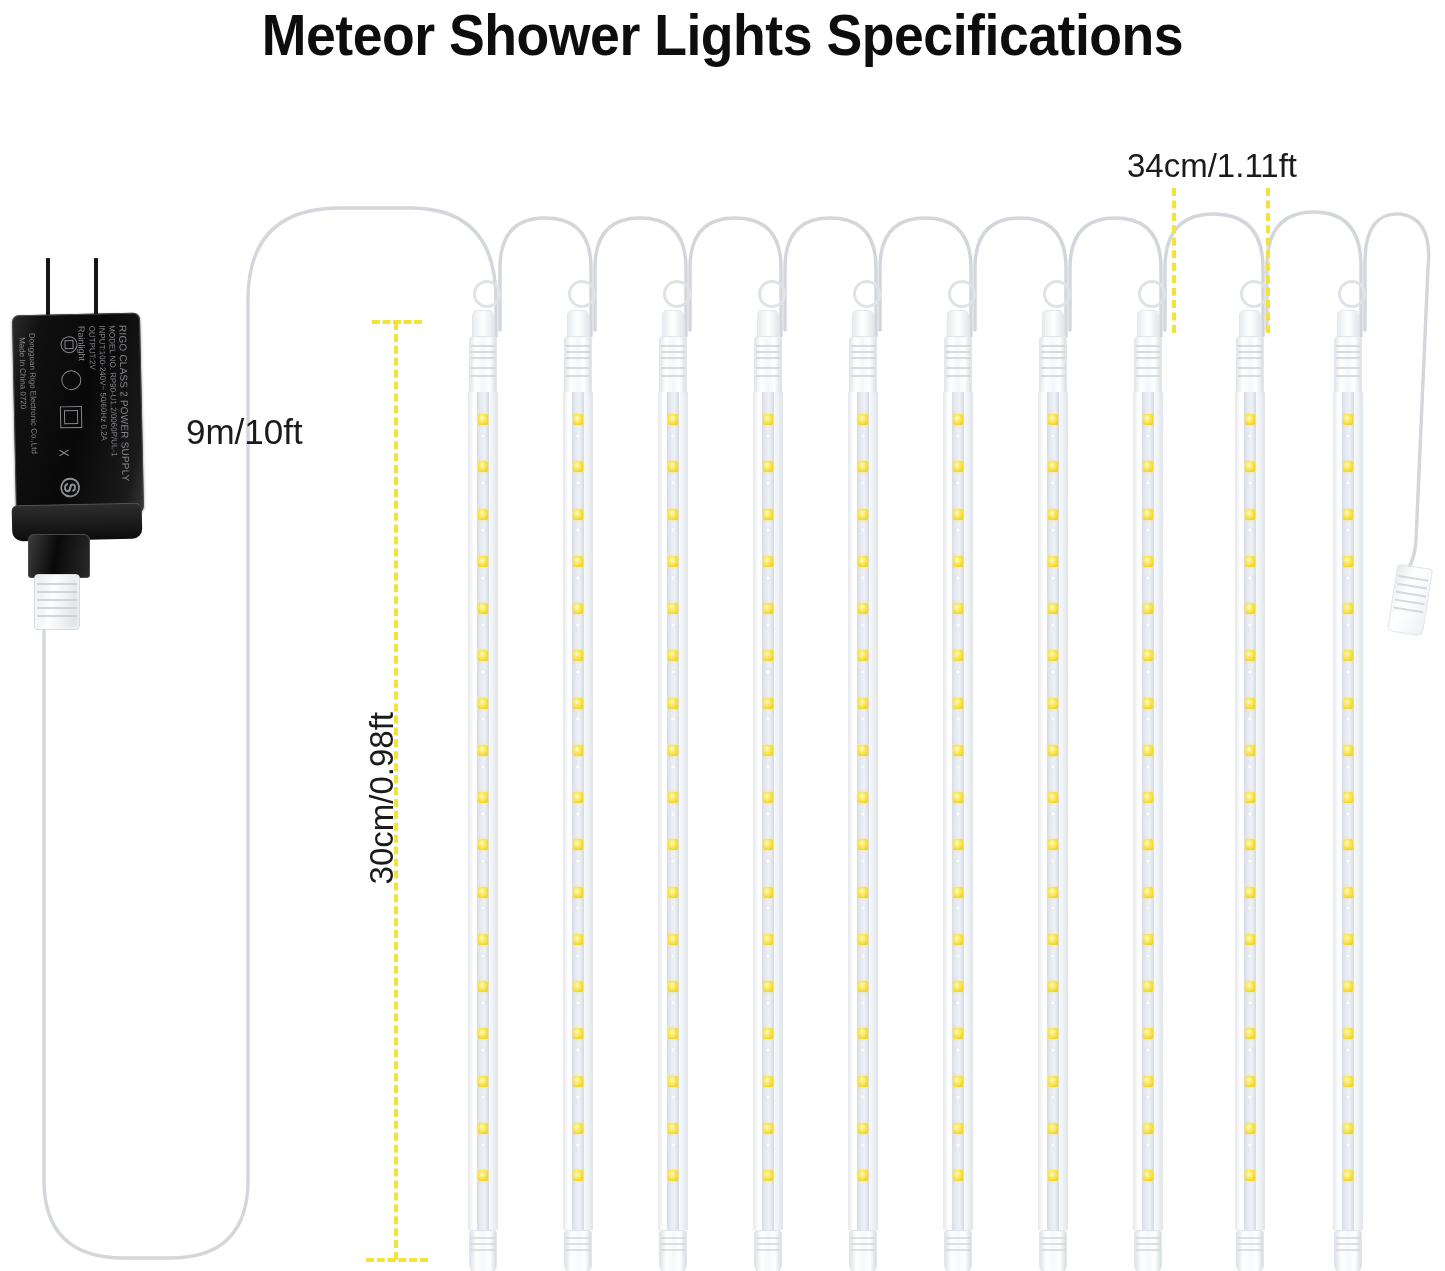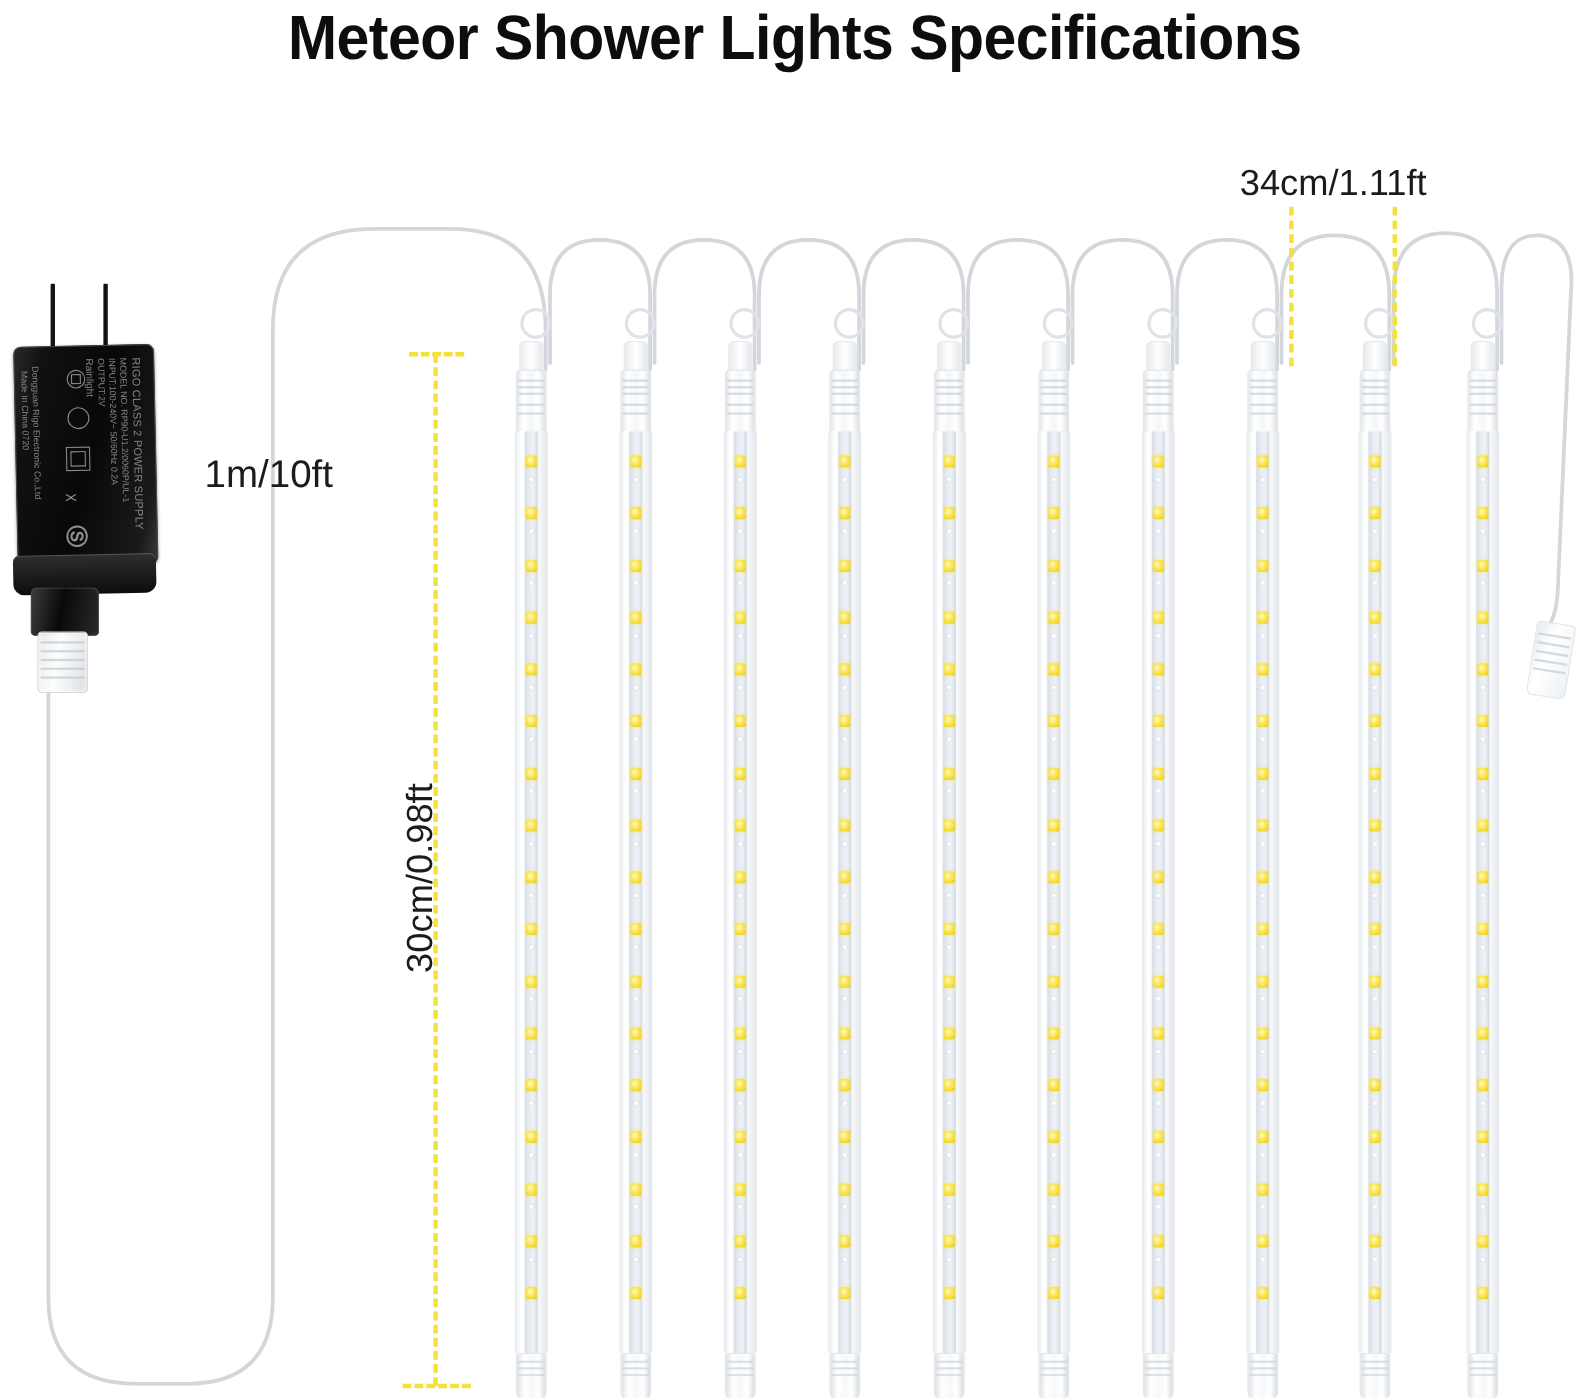--- a/index.html
+++ b/index.html
@@ -938,21 +938,21 @@
     <i style="top:34px"></i>
       <i style="top:42px"></i>
   </div>
 
   <div class="dash-v" id="len-line"></div>
   <div class="dash-h" id="len-tick-top"></div>
   <div class="dash-h" id="len-tick-bot"></div>
   <div class="dash-v" id="sp-line-a"></div>
   <div class="dash-v" id="sp-line-b"></div>
 
-  <div class="dim-label" id="label-cord">1m/10ft</div>
+  <div class="dim-label" id="label-cord">9m/10ft</div>
 
   <div class="dim-label" id="label-spacing">34cm/1.11ft</div>
 
   <div class="dim-label" id="label-length">
       <span class="inner">30cm/0.98ft</span>
     </div>
 
 </div>
 
 </body></html>

